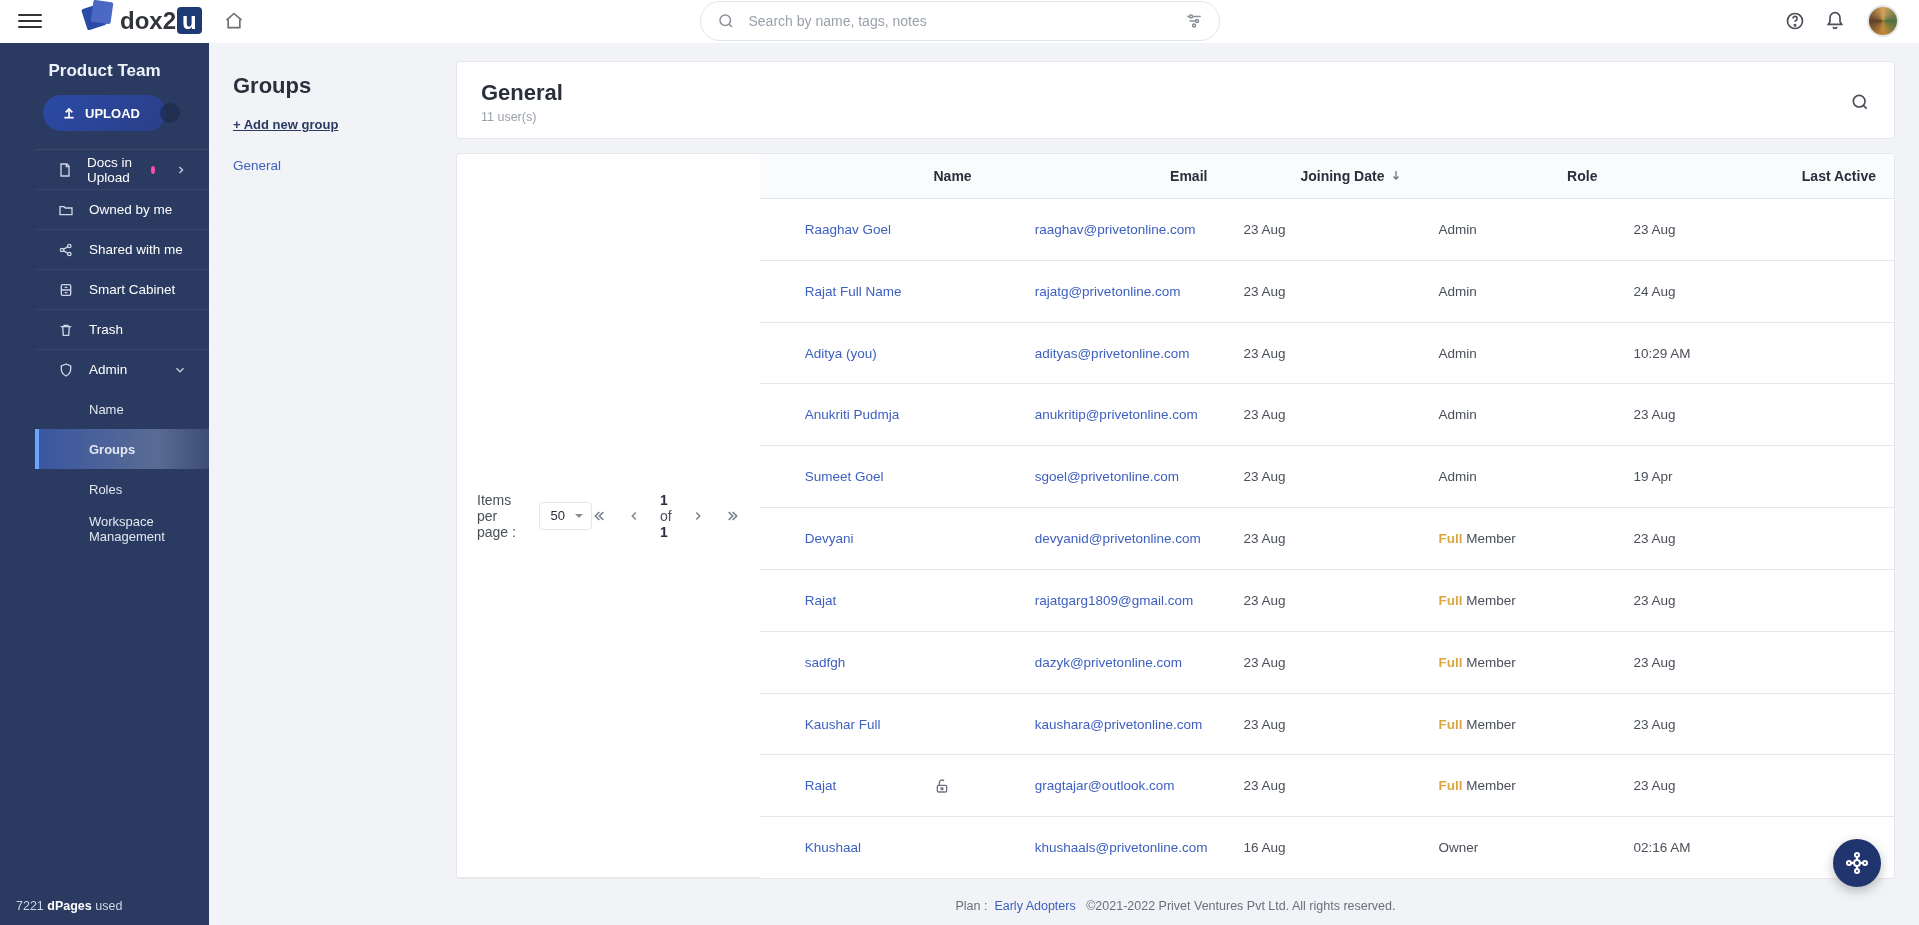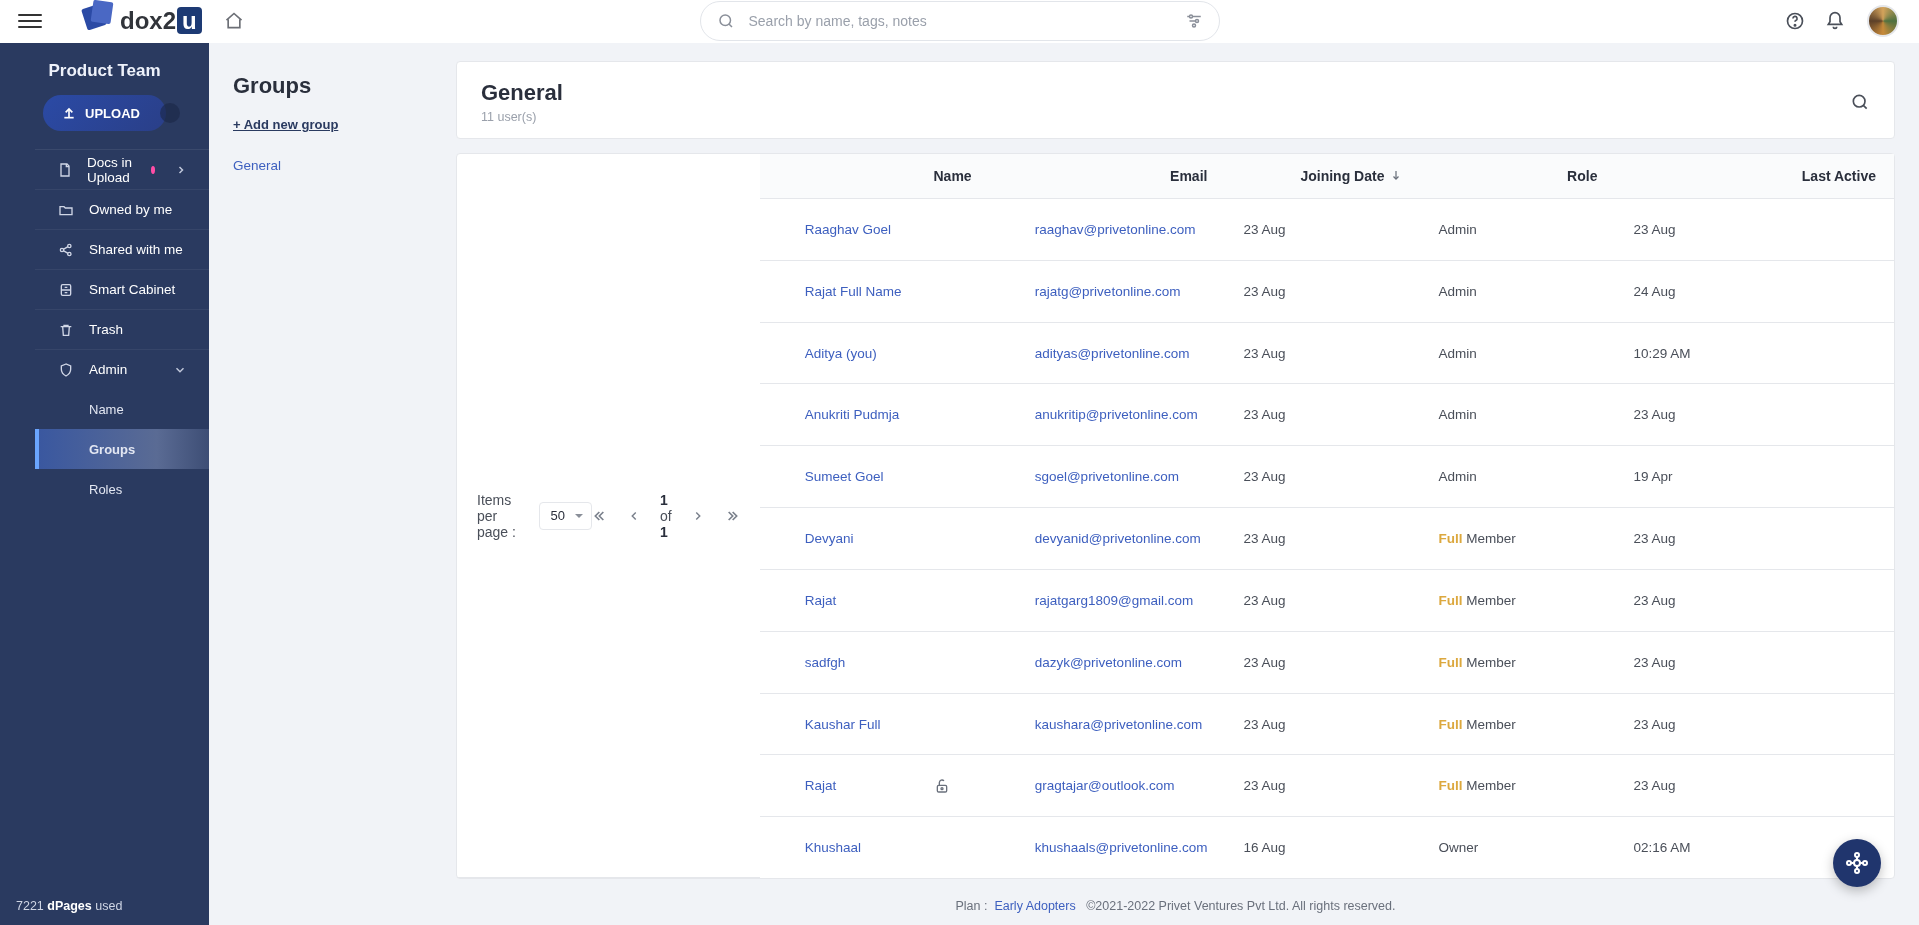--- a/index.html
+++ b/index.html
@@ -247,20 +247,21 @@
         <span class="chev">
             <svg width="14" height="14" viewBox="0 0 24 24" fill="none" stroke="currentColor" stroke-width="2.5">
               <path d="m6 9 6 6 6-6"></path>
             </svg>
           </span>
       </div>
       <div class="sub-nav">
         <div class="sub-item">Name</div>
         <div class="sub-item active">Groups</div>
         <div class="sub-item">Roles</div>
+        <div class="sub-item">Workspace Management</div>
       </div>
     </div>
     <div class="sidebar-footer">
       <span>7221</span>&nbsp;<b>dPages</b>&nbsp;<span>used</span>
     </div>
   </div>
 
   <div class="main">
     <div class="groups-panel">
       <h2 class="groups-title">Groups</h2>

